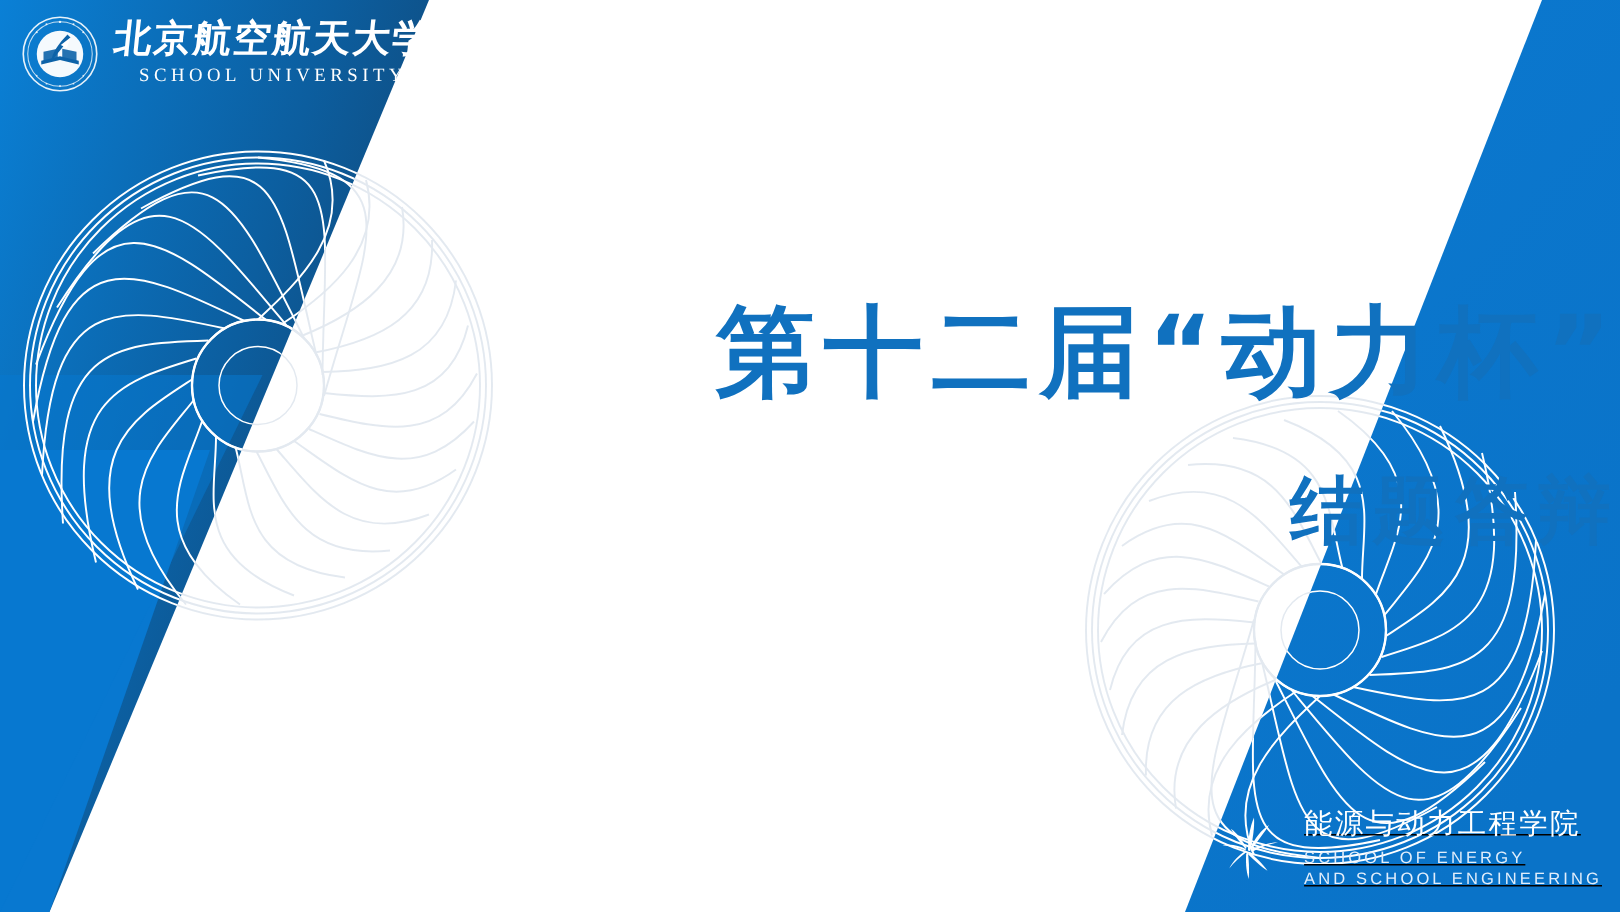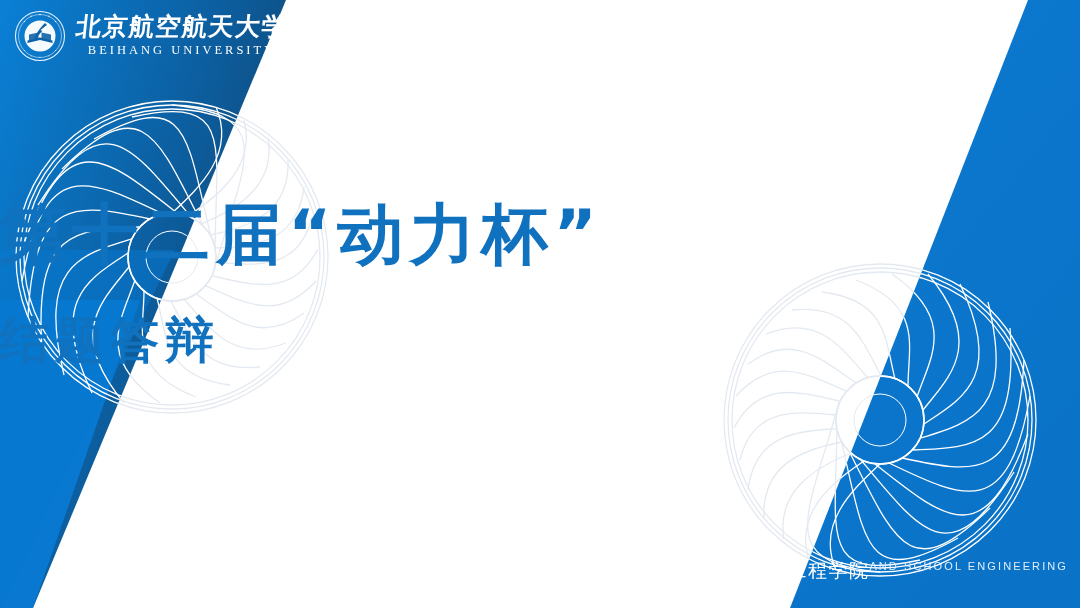--- a/index.html
+++ b/index.html
@@ -32,40 +32,40 @@
   }
   #buaa-en{
     font-family:"Liberation Serif","DejaVu Serif",serif;
     font-size:12.5px;color:#ffffff;letter-spacing:3.0px;
     line-height:1.2;margin-top:2px;white-space:nowrap;
     text-align:center;
   }
   
   #title-block{
     position:absolute;left:0;top:196px;width:1080px;
-    text-align:left;z-index:15;
+    text-align:right;z-index:15;
   }
   #main-title{
     font-family:"DejaVu Sans","Liberation Sans",sans-serif;
     font-size:66px;font-weight:700;color:#1071bf;
     letter-spacing:6px;line-height:1.18;white-space:nowrap;
   }
   #sub-title{
     font-family:"DejaVu Sans","Liberation Sans",sans-serif;
     font-size:49px;font-weight:700;color:#1071bf;
     letter-spacing:6px;line-height:1.18;white-space:nowrap;
     margin-top:38px;
   }
   
   #school-lockup{
     position:absolute;right:12px;bottom:14px;
     display:flex;align-items:center;gap:12px;z-index:20;
   }
   #school-mark{width:48px;height:48px;flex:0 0 auto;}
-  #school-names{display:flex;flex-direction:row;}
+  #school-names{display:flex;flex-direction:column;text-decoration:underline;}
   #school-cn{
     font-family:"DejaVu Sans","Liberation Sans",sans-serif;
     font-size:19px;color:#ffffff;letter-spacing:1.5px;
     line-height:1.2;white-space:nowrap;
   }
   #school-en1,#school-en2{
     font-family:"Liberation Sans","DejaVu Sans",sans-serif;
     font-size:11px;color:#e2eefb;letter-spacing:2.1px;
     line-height:1.32;white-space:nowrap;
   }
@@ -241,21 +241,21 @@
           <circle cx="26" cy="47.4" r="0.7"></circle>
             <circle cx="17" cy="45.8" r="0.6"></circle>
           <circle cx="35" cy="45.8" r="0.6"></circle>
             <circle cx="10.5" cy="40.5" r="0.6"></circle>
           <circle cx="41.5" cy="40.5" r="0.6"></circle>
         </g>
       </svg>
     </span>
     <span id="buaa-names">
       <span id="buaa-cn">北京航空航天大学</span>
-      <span id="buaa-en">BEIHANG UNIVERSITY</span>
+      <span id="buaa-en">SCHOOL UNIVERSITY</span>
     </span>
   </div>
 
   <div id="title-block">
     <div id="main-title">第十二届“动力杯”</div>
     <div id="sub-title">结题答辩</div>
   </div>
 
   <div id="school-lockup">
     <span id="school-mark">
@@ -267,17 +267,18 @@
           <path d="M24 26 C 28 29.5, 33 34, 36 38.5 C 32 36, 27 31.5, 23 27.5 Z"></path>
           <path d="M23 26.5 C 23.5 31.5, 24 38, 23.5 44 C 21.5 38.5, 21.5 31.5, 21.8 27 Z"></path>
           <path d="M22 26 C 18 29, 13.5 33, 10.5 37 C 13 32, 17 28, 21 25.5 Z"></path>
           <path d="M21.5 25 C 17 23.5, 11 22, 6 21.5 C 11.5 20, 17.5 22, 21.5 24 Z"></path>
           <path d="M21.5 24 C 18 20, 14 15, 11.5 10.5 C 16 13.5, 19.5 19, 22 23 Z"></path>
         </g>
       </svg>
     </span>
     <span id="school-names">
       <span id="school-cn">能源与动力工程学院</span>
+      <span id="school-en1">SCHOOL OF ENERGY</span>
       <span id="school-en2">AND SCHOOL ENGINEERING</span>
     </span>
   </div>
 
 </div>
 
 </body></html>

